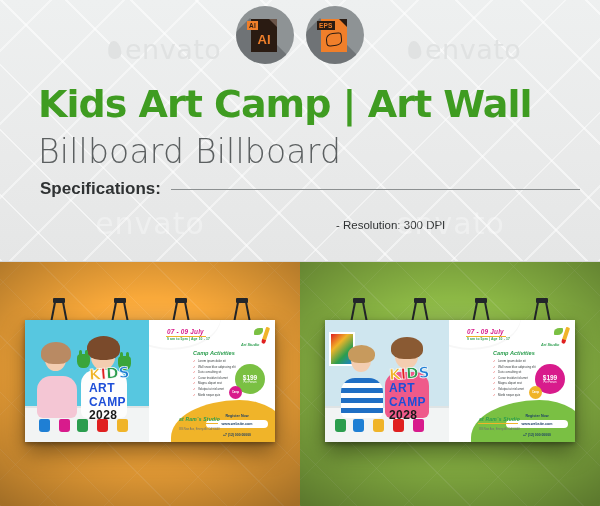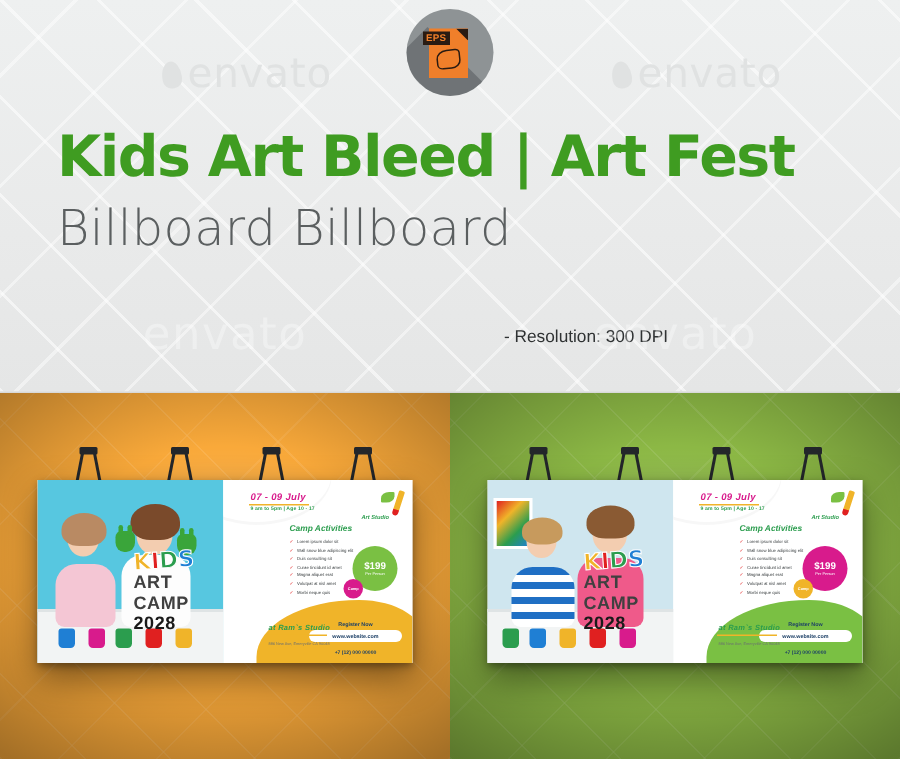--- a/index.html
+++ b/index.html
@@ -201,21 +201,21 @@
     position: absolute; right: 2px; bottom: 20px; width: 58px;
     text-align: left; z-index: 6;
   }
   .lockup .kids { display: flex; gap: 0px; transform: rotate(-4deg); }
   .lockup .kids span {
     font-size: 15px; font-weight: 700; line-height: 15px;
     font-family: "DejaVu Sans", sans-serif;
     -webkit-text-stroke: .7px #ffffff;
   }
   .lockup .artcamp {
-    font-size: 12px; font-weight: 700; color: #404040; line-height: 13px;
+    font-size: 12px; font-weight: 700; color: #1d4ed8; line-height: 13px;
     letter-spacing: .4px; margin-top: 1px;
   }
   .lockup .year {
     font-size: 12px; font-weight: 700; color: #1a1a1a; line-height: 13px;
     letter-spacing: .4px;
   }
 
   
   .bb-info { position: relative; width: 126px; height: 122px; background: #fff; overflow: hidden; }
   .bb-info .swoosh-top {
@@ -330,34 +330,47 @@
   <div class="envato" id="envato-left">
     <div class="leaf"></div>
     <div class="word">envato</div>
   </div>
   <div class="envato" id="envato-right">
     <div class="leaf"></div>
     <div class="word">envato</div>
   </div>
 
   <div class="badges">
+    <div class="badge" id="badge-ai">
+      <div class="shadow"></div>
+      <div class="doc">
+        <div class="body"></div>
+        <div class="fold"></div>
+        <div class="tag">AI</div>
+        <div class="big">AI</div>
+      </div>
+    </div>
     <div class="badge" id="badge-eps">
       <div class="shadow"></div>
       <div class="doc">
         <div class="body"></div>
         <div class="fold"></div>
         <div class="blob"></div>
         <div class="tag">EPS</div>
       </div>
     </div>
   </div>
 
-  <div id="title-main">Kids Art Bleed | Art Fest</div>
+  <div id="title-main">Kids Art Camp | Art Wall</div>
   <div id="title-sub">Billboard Billboard</div>
 
+  <div id="spec-head">
+    <div class="label">Specifications:</div>
+    <div class="rule"></div>
+  </div>
   <div class="spec-col" id="spec-col-right">
     <div>- Resolution: 300 DPI</div>
   </div>
 
   <div class="panels">
     <div class="panel" id="panel-orange">
       <div class="tex"></div>
       <div class="vignette"></div>
     </div>
     <div class="panel" id="panel-green">

